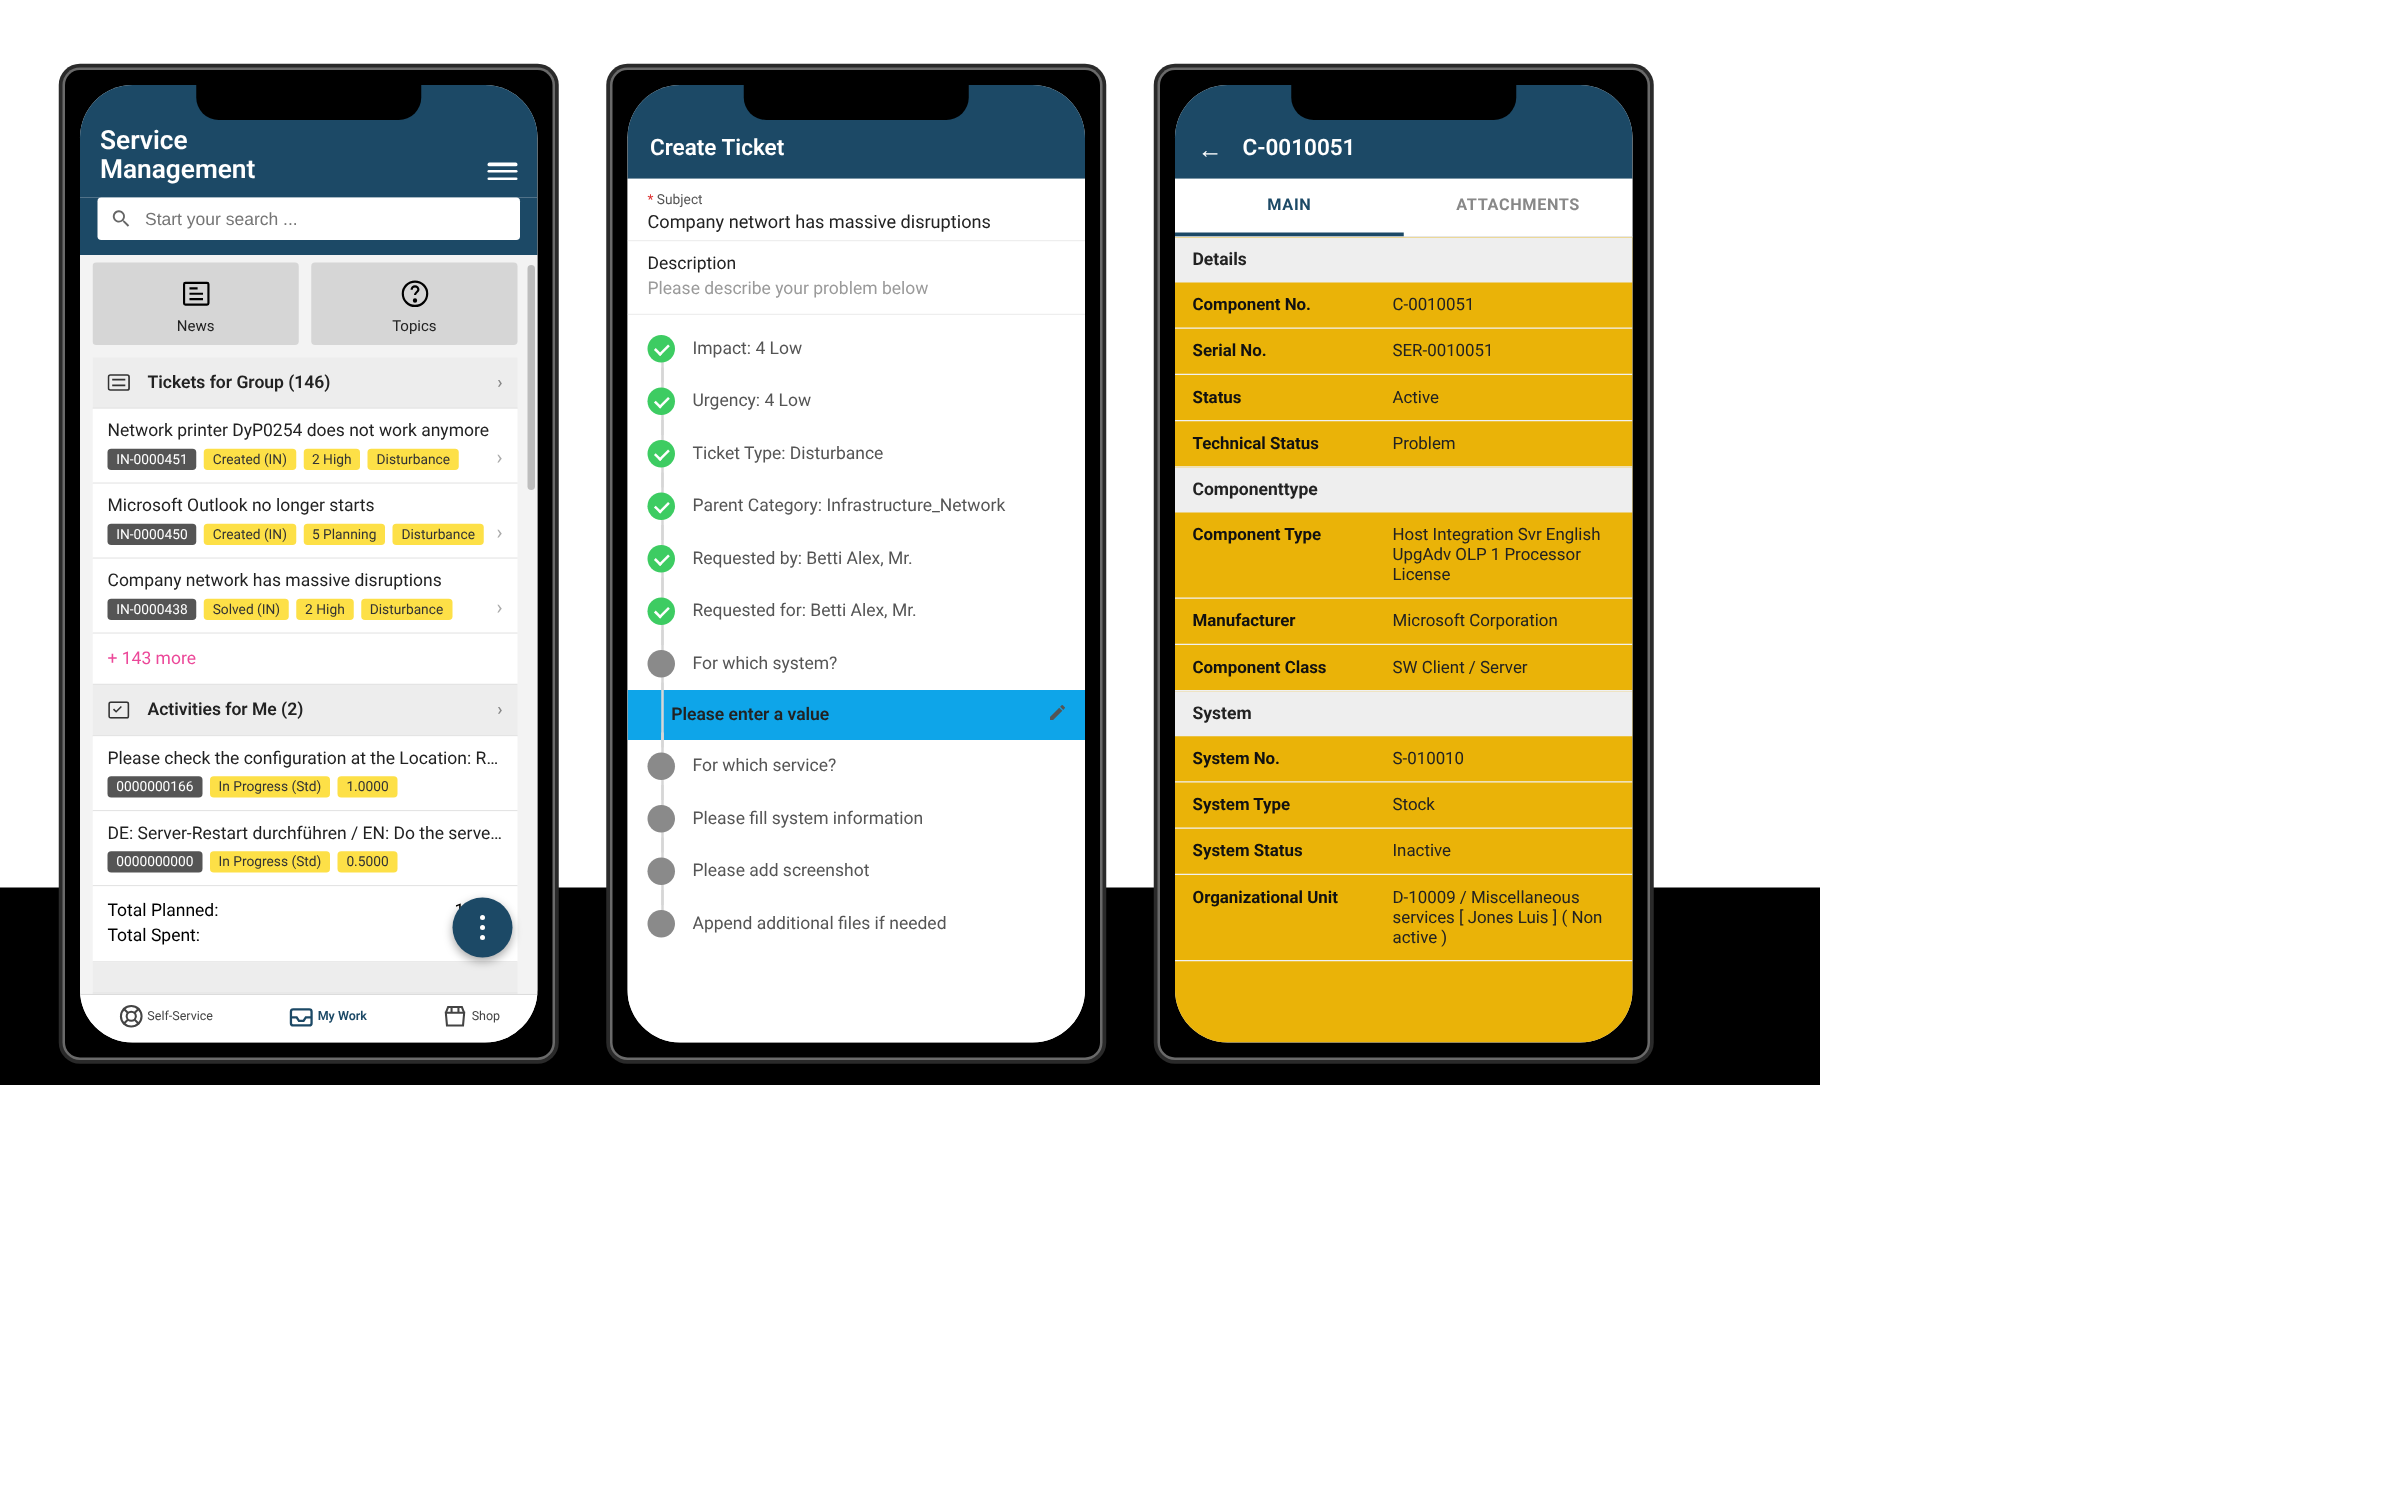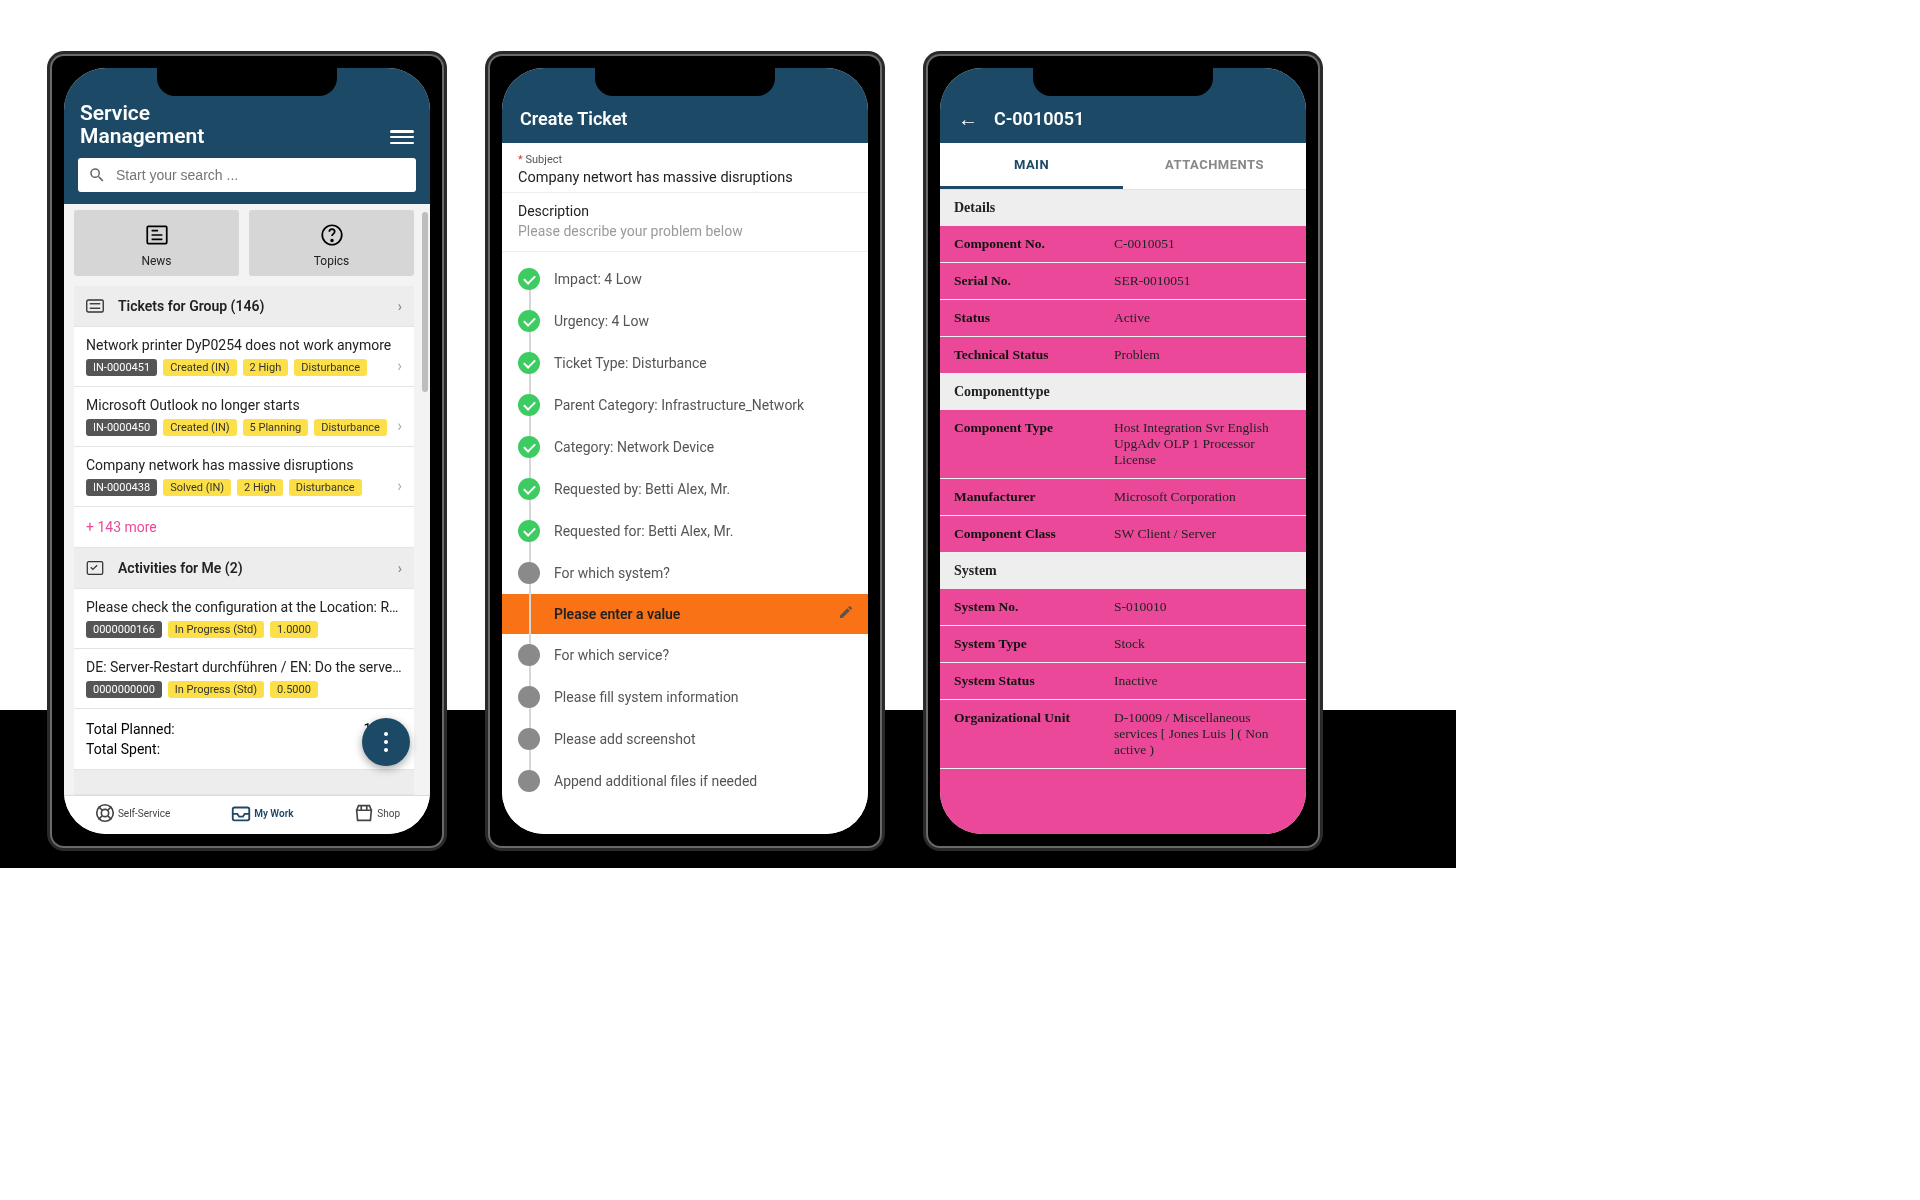--- a/index.html
+++ b/index.html
@@ -154,40 +154,40 @@
     display:flex; align-items:center; justify-content:center; flex-shrink:0;
   }
   .bullet.done { background:#3dcc62; }
   .bullet.done::after {
     content:""; width:9px; height:5px; border-left:2px solid #fff; border-bottom:2px solid #fff;
     transform:rotate(-45deg); margin-top:-2px;
   }
   .bullet.todo { background:#8a8a8a; }
   .step-label { font-size:14px; color:#555; }
   .step.prompt {
-    background:#f97316; margin-left:-16px; padding-left:52px; font-weight:600;
+    background:#0ea5e9; margin-left:-16px; padding-left:35px; font-weight:600;
     color:#222; align-items:center;
   }
   .step.prompt .edit { margin-left:auto; color:#555; }
   .step.prompt::before { left:27px; }
 
   
   .p3-header {
     background:#1c4966; color:#fff; padding:40px 18px 14px 18px;
     display:flex; align-items:center; gap:16px;
   }
   .back-arrow { font-size:20px; cursor:pointer; line-height:1; }
   .p3-title { font-size:18px; font-weight:600; }
   .p3-tabs { display:flex; background:#fff; border-bottom:1px solid #e0e0e0; }
   .p3-tab {
     flex:1; text-align:center; padding:14px 0; font-size:13px; font-weight:700;
     letter-spacing:.5px; color:#888; cursor:pointer;
   }
   .p3-tab.active { color:#1c4966; border-bottom:3px solid #1c4966; }
-  .p3-body { flex:1; overflow:hidden; background:#ec4899;font-family:Liberation Serif, serif; }
+  .p3-body { flex:1; overflow:hidden; background:#eab308; }
   .group-head {
     background:#eeeeee; padding:10px 14px; font-size:14px; font-weight:700; color:#222;
   }
   .kv { display:flex; padding:10px 14px; font-size:13.5px; border-bottom:1px solid #f1f1f1; gap:10px; }
   .kv .k { width:150px; flex-shrink:0; color:#111; font-weight:700; }
   .kv .v { flex:1; color:#222; font-weight:400; }
 </style>
 </head>
 <body>
 
@@ -404,24 +404,20 @@
             <div class="step">
               <span class="bullet done"></span>
               <span class="step-label">Ticket Type: Disturbance</span>
             </div>
             <div class="step">
               <span class="bullet done"></span>
               <span class="step-label">Parent Category: Infrastructure_Network</span>
             </div>
             <div class="step">
               <span class="bullet done"></span>
-              <span class="step-label">Category: Network Device</span>
-            </div>
-            <div class="step">
-              <span class="bullet done"></span>
               <span class="step-label">Requested by: Betti Alex, Mr.</span>
             </div>
             <div class="step">
               <span class="bullet done"></span>
               <span class="step-label">Requested for: Betti Alex, Mr.</span>
             </div>
             <div class="step">
               <span class="bullet todo"></span>
               <span class="step-label">For which system?</span>
             </div>

